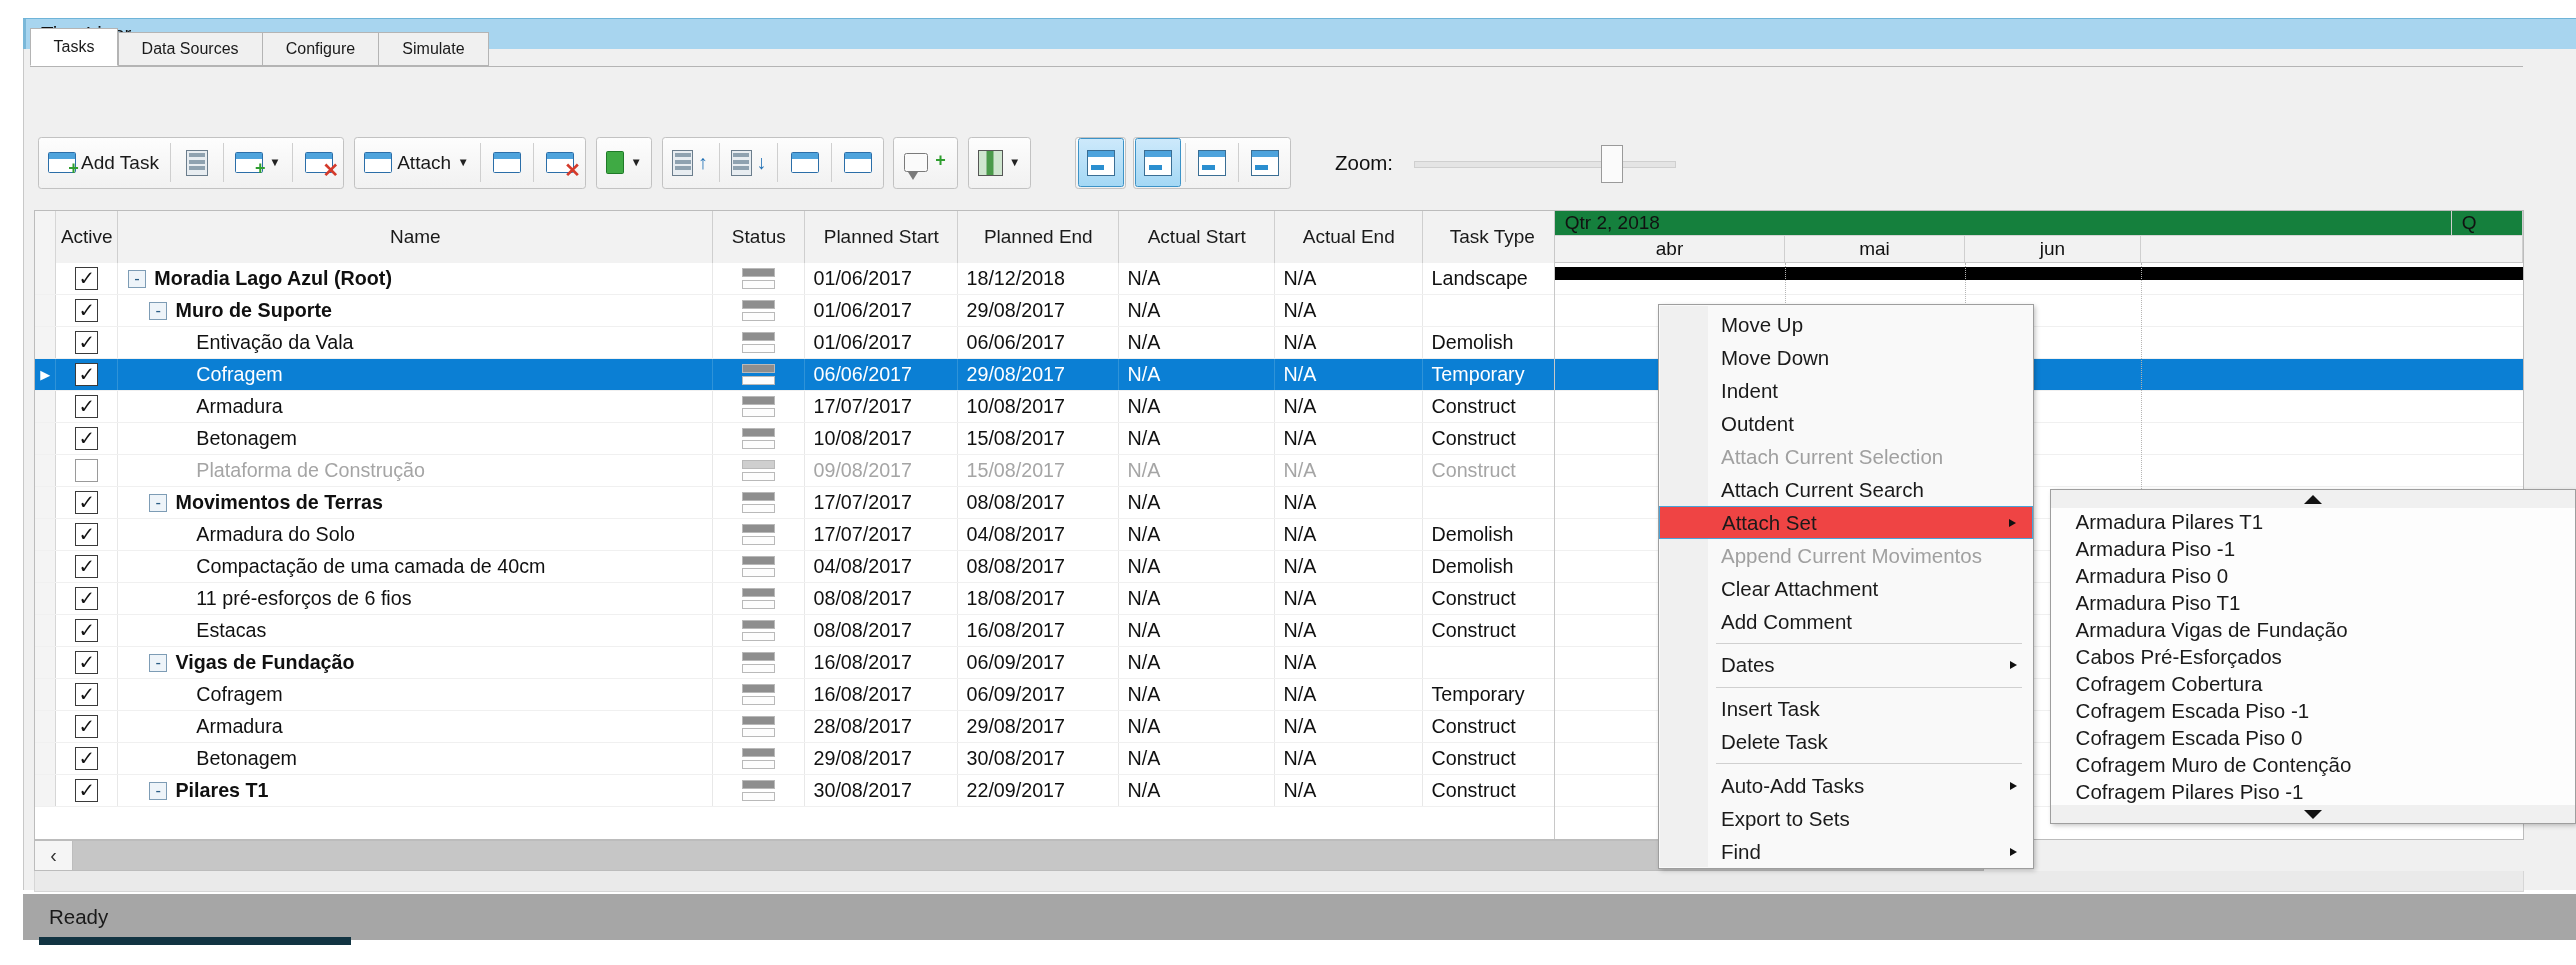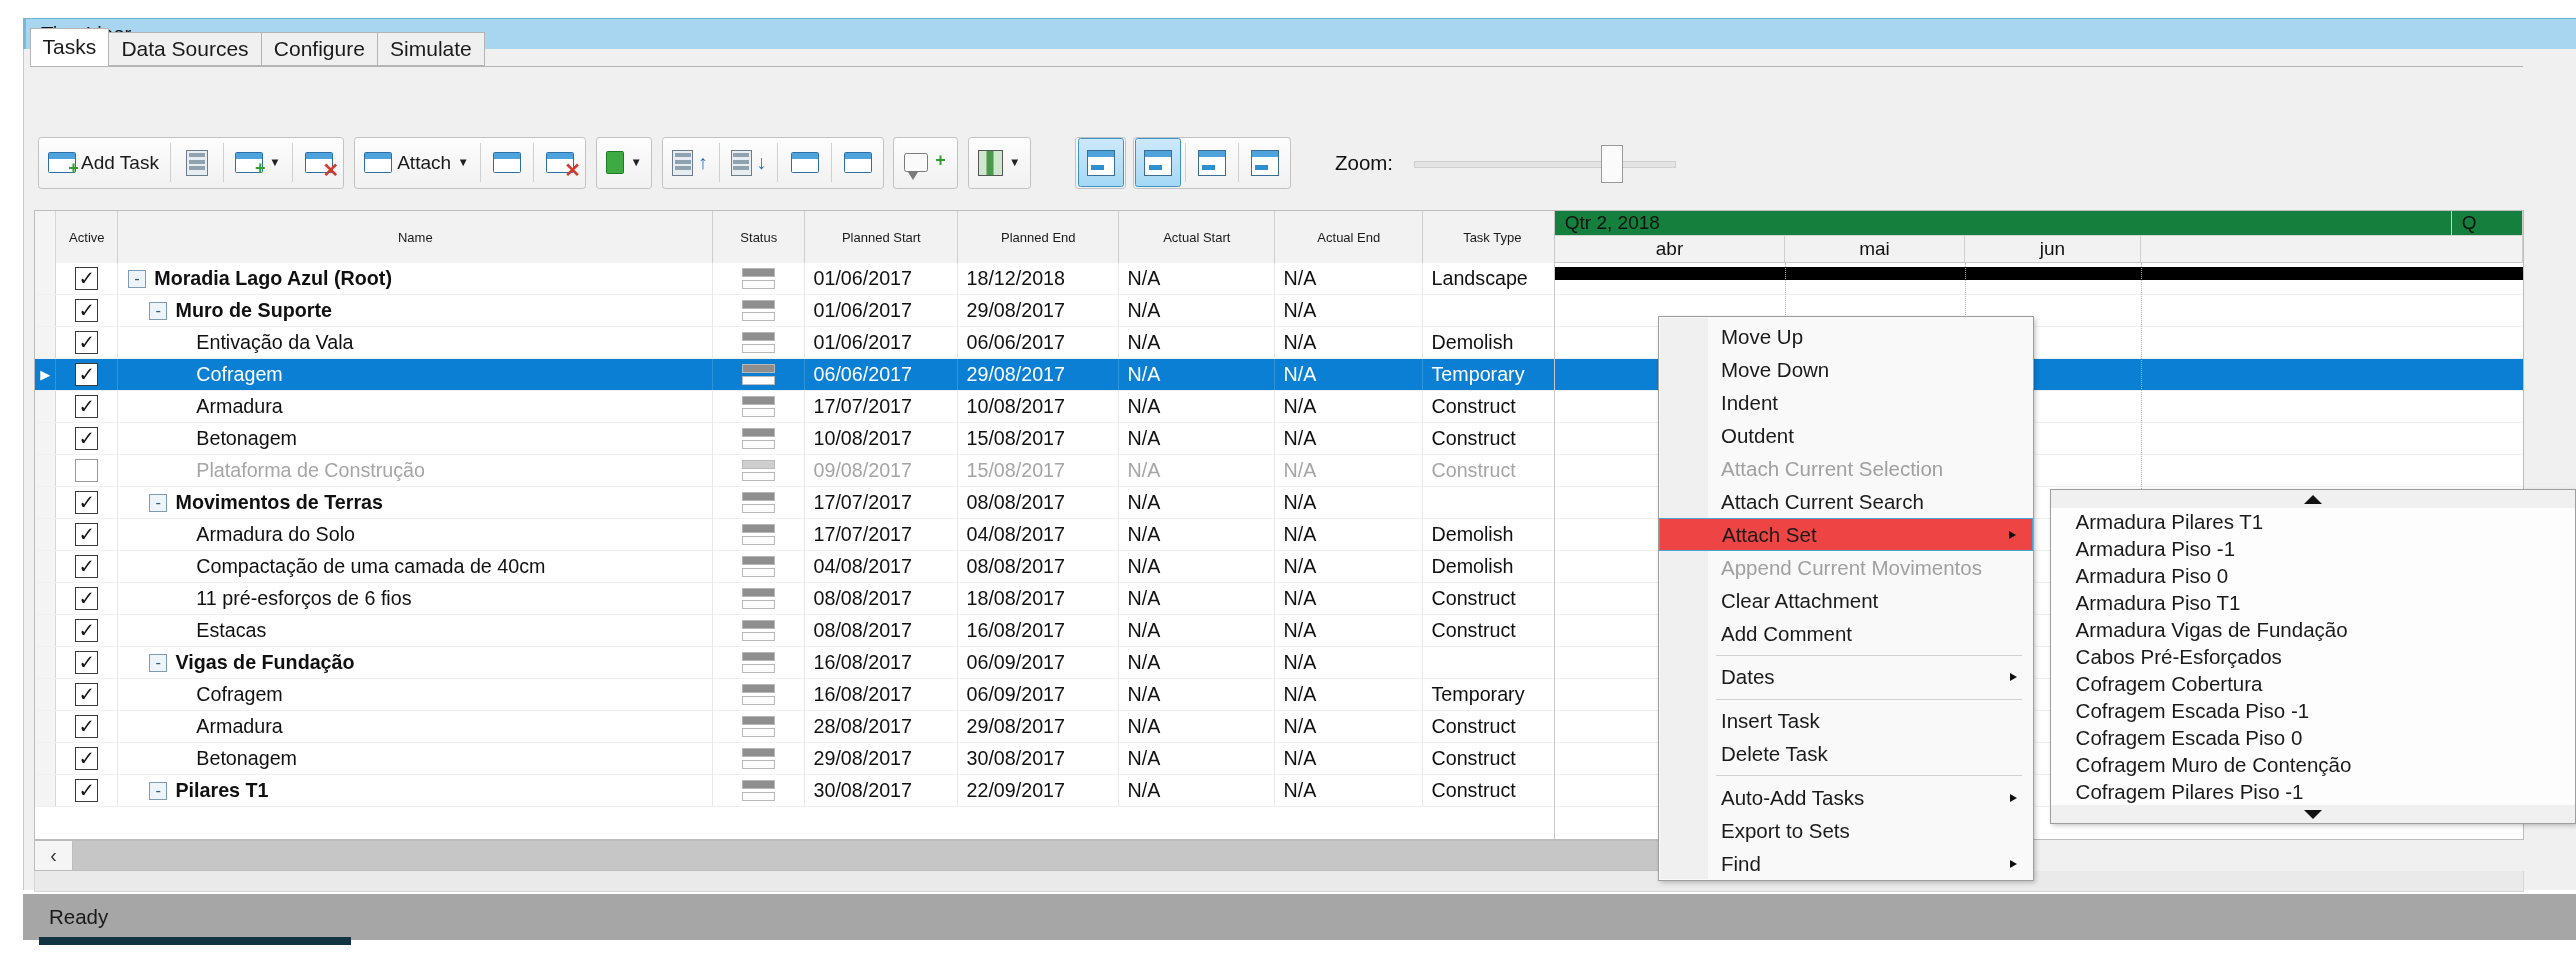--- a/index.html
+++ b/index.html
@@ -40,23 +40,23 @@
     background: #f0f0f0;
     border-left: 1.6px solid #c8c8c8;
   }
 
   
   .tabstrip {
     position: absolute; left: 29.5px; top: 29.5px;
     height: 36px; display: flex; align-items: flex-end;
   }
   .tab {
-    height: 34px; padding: 0 12px;
+    height: 34px; padding: 0 23px;
     display: flex; align-items: center; justify-content: center;
-    font-size: 21px; color: #1a1a1a;
+    font-size: 16px; color: #1a1a1a;
     background: #f0f0f0;
     border: 0.8px solid #b4b4b4;
     border-bottom: 0.8px solid #b4b4b4;
     margin-right: -0.8px;
   }
   .tab.active {
     background: #ffffff;
     border-bottom: 0.8px solid #ffffff;
     height: 38px;
   }
@@ -160,21 +160,21 @@
   
   .gridwrap {
     position: absolute; left: 34px; top: 210px;
     width: 2490px; height: 630px;
     background:#fff; border:0.8px solid #bcbcbc;
     overflow: hidden;
   }
   .hdrrow { display:flex; height:52px; background:#f2f2f2; border-bottom:0.8px solid #c8c8c8; }
   .hc {
     display:flex; align-items:center; justify-content:center;
-    font-size:13px; color:#1a1a1a; border-right:0.8px solid #cfcfcf;
+    font-size:19px; color:#1a1a1a; border-right:0.8px solid #cfcfcf;
     background:#f2f2f2; height:52px;
   }
   .body-rows { position:relative; }
   .row { display:flex; height:32px; align-items:stretch; border-bottom:0.8px solid #f0f0f0; }
   .row.sel { background:#0b7fd4; color:#fff; }
   .row.sel .cell { color:#fff; border-right-color:#2f93d8; }
   .cell {
     display:flex; align-items:center;
     font-size:19.7px; color:#101010; border-right:0.8px solid #e8e8e8;
     padding: 0 8.2px; overflow:hidden; white-space:nowrap;
@@ -257,21 +257,21 @@
     position:absolute; left:23px; top:894px; width:2553px; height:46px;
     background:#a6a6a6; display:flex; align-items:center;
   }
   .statusbar .txt { margin-left:26px; font-size:20.5px; color:#1a1a1a; }
   .statusbar .accent {
     position:absolute; left:16.4px; bottom:-4.9px; width:312px; height:8.2px; background:#123442;
   }
 
   
   .ctxmenu {
-    position:absolute; left:1658px; top:316px; width:376px;
+    position:absolute; left:1658px; top:304px; width:376px;
     background:#f9f9f9; border:0.8px solid #9e9e9e;
     padding:3.3px 0 0 0; z-index:50;
     box-shadow: 1.6px 1.6px 4.9px rgba(0,0,0,0.25);
   }
   .ctxmenu .gutter {
     position:absolute; left:0.8px; top:0.8px; bottom:0.8px; width:48px; background:#f0f0f0;
   }
   .mi {
     position:relative; height:33px; display:flex; align-items:center;
     padding-left:62px; padding-right:31px;

